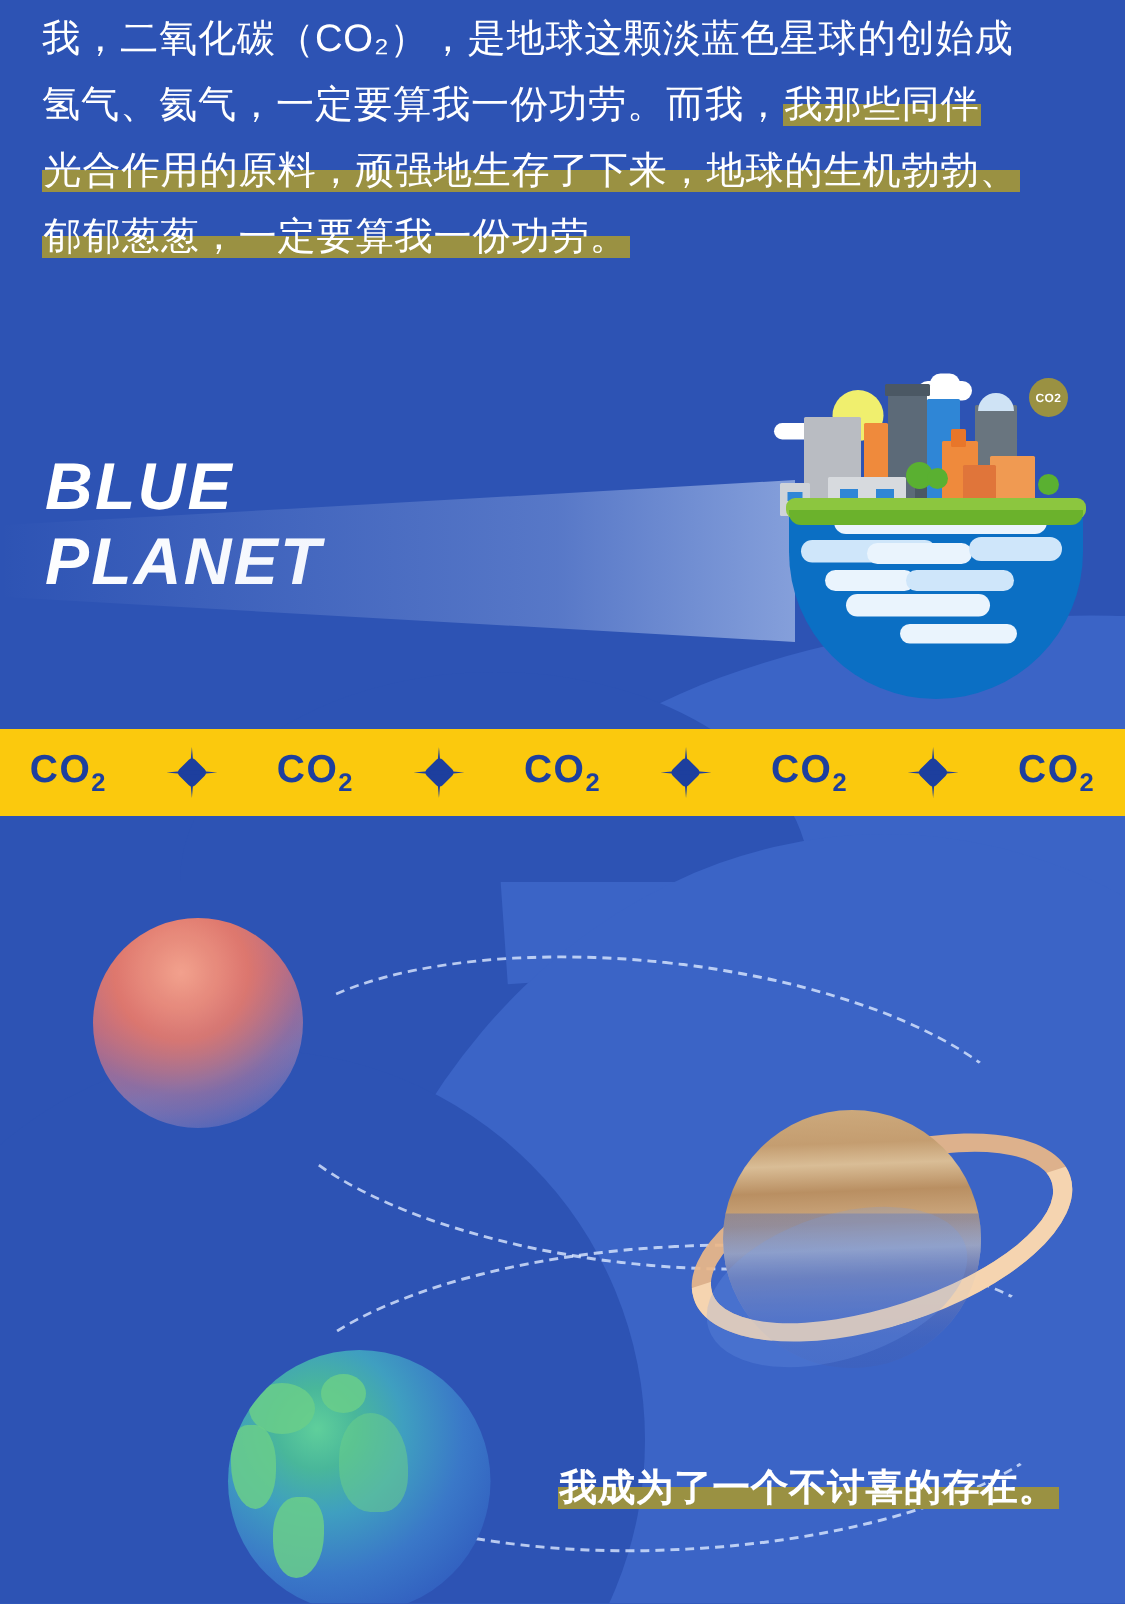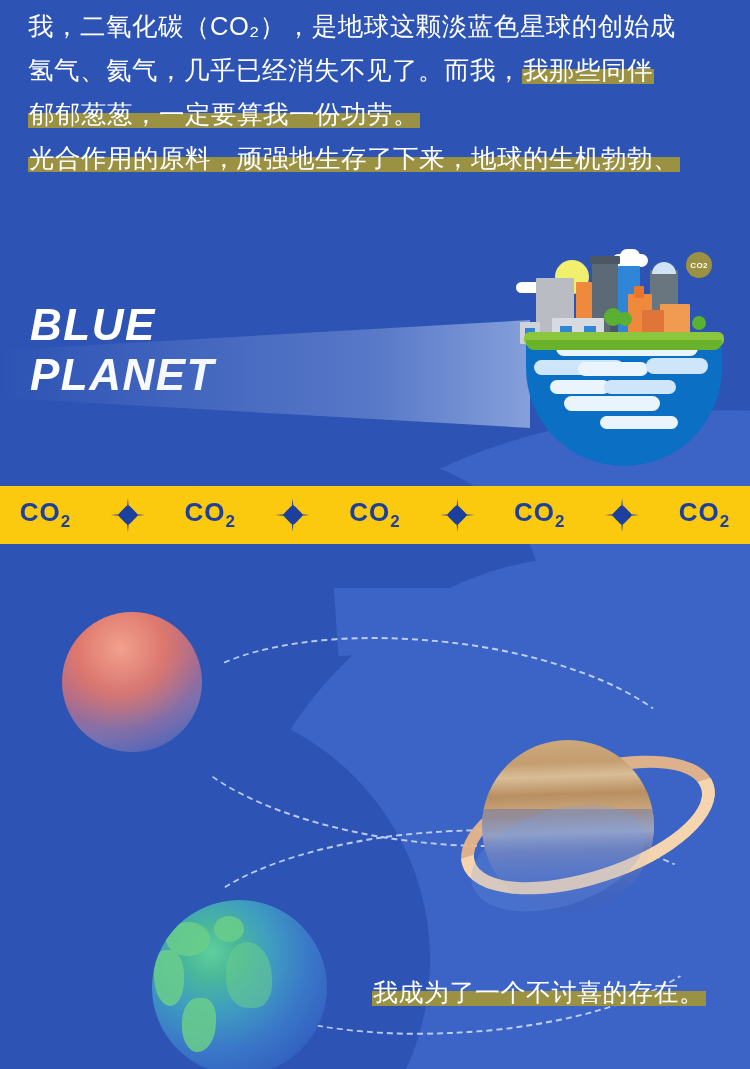--- a/index.html
+++ b/index.html
@@ -151,35 +151,35 @@
   .cont{position:absolute;background:#6ace8a;border-radius:50%;opacity:.85;}
 
   
   .dash{position:absolute;border:2px dashed rgba(220,232,255,.8);border-radius:50%;
     border-left-color:transparent;border-right-color:transparent;}
 
   
   .cap{position:absolute;color:#ffffff;font-size:25px;line-height:40px;white-space:nowrap;letter-spacing:.5px;}
   .cap1{left:247px;top:656px;}
   .cap2{left:30px;top:816px;}
-  .cap3{left:372px;top:972px;}
+  .cap3{left:372px;top:972px;font-weight:bold;}
 </style>
 </head>
 <body>
 
 <div class="page">
 
   <div class="wave-top"></div>
   <div class="wave-top2"></div>
 
   <div class="para">
     <span class="ln"><span>我，二氧化碳（CO₂），是地球这颗淡蓝色星球的创始成</span></span>
-    <span class="ln"><span>氢气、氦气，几乎已经消失不见了。而我，</span><span class="hl">我那些同伴</span></span>
+    <span class="ln"><span>氢气、氦气，一定要算我一份功劳。而我，</span><span class="hl">我那些同伴</span></span>
+    <span class="ln"><span class="hl">光合作用的原料，顽强地生存了下来，地球的生机勃勃、</span></span>
     <span class="ln"><span class="hl">郁郁葱葱，一定要算我一份功劳。</span></span>
-    <span class="ln"><span class="hl">光合作用的原料，顽强地生存了下来，地球的生机勃勃、</span></span>
   </div>
 
   <div class="wordmark">
     <div>BLUE</div>
     <div>PLANET</div>
   </div>
 
   <div class="city">
     <div class="beam"></div>
 

